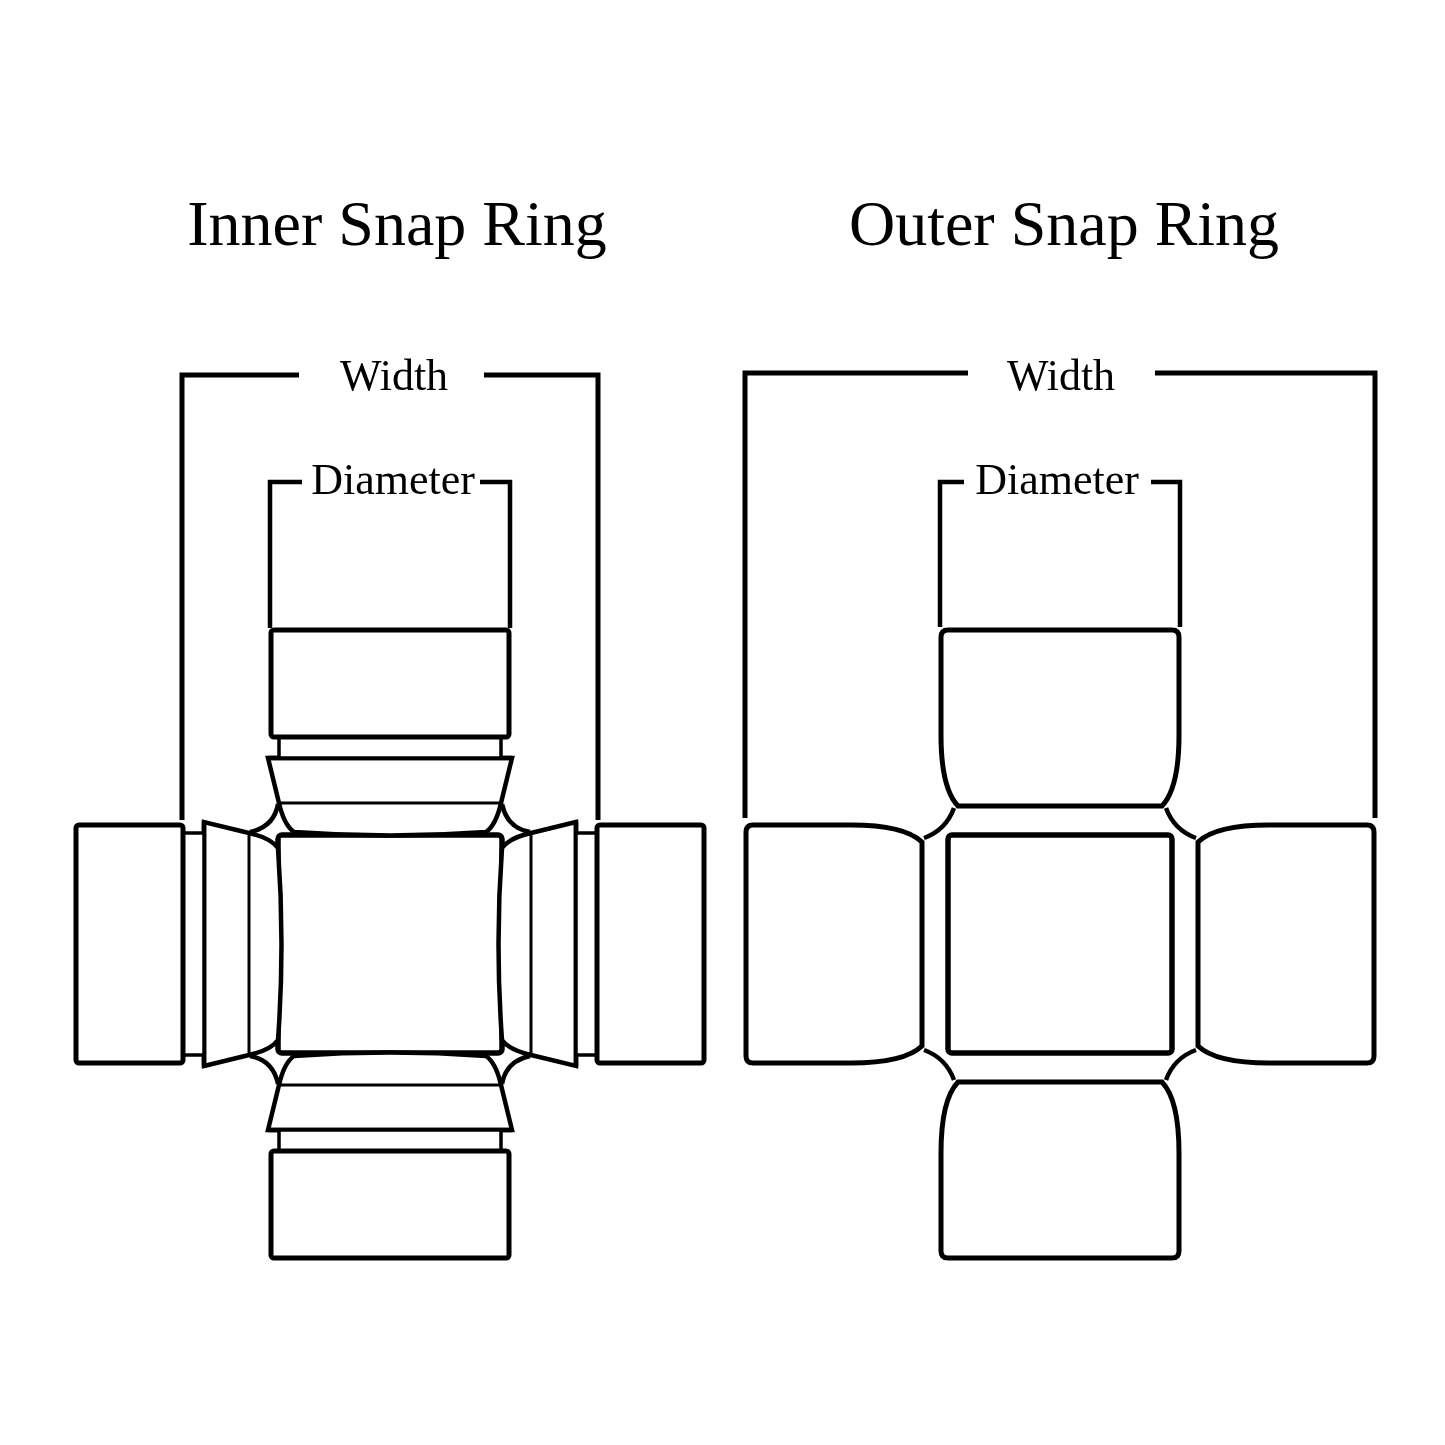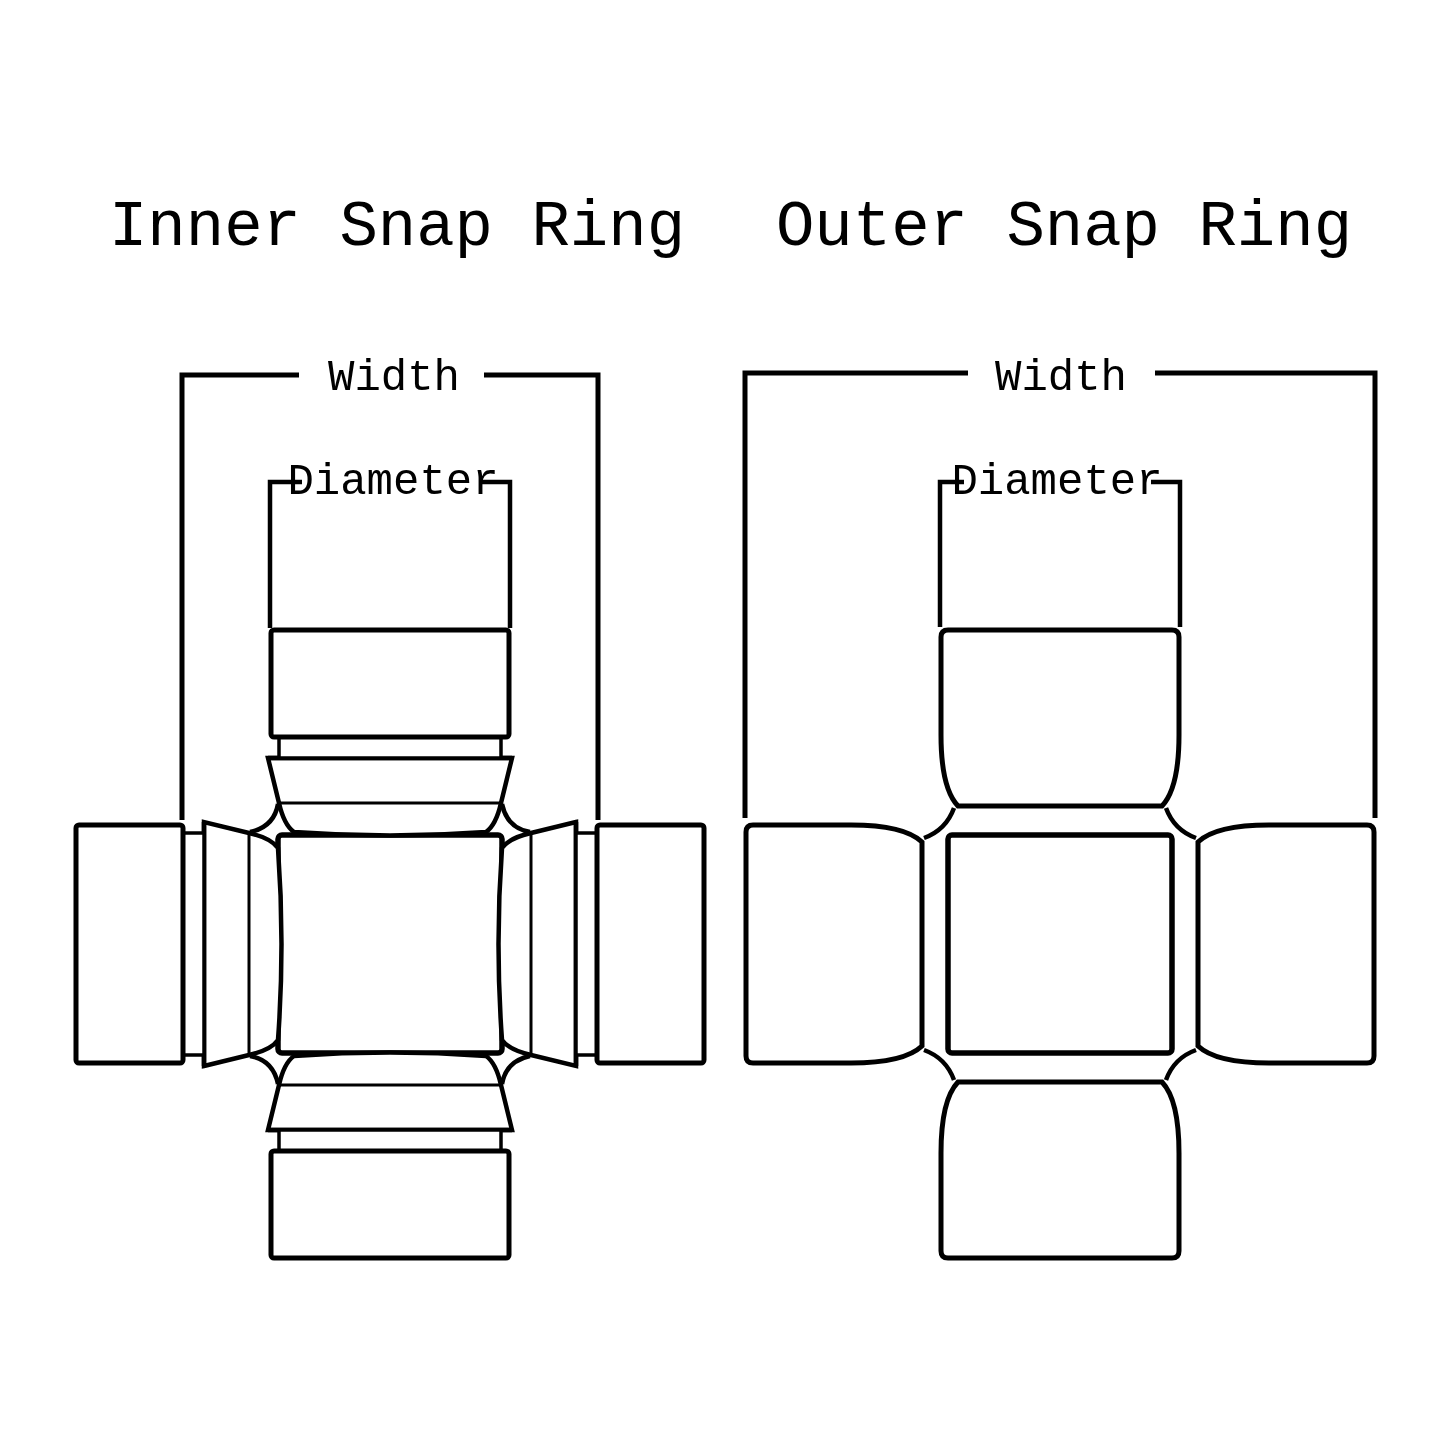--- a/index.html
+++ b/index.html
@@ -1,20 +1,20 @@
 <!DOCTYPE html>
 <html style="--ink: #000000; --bg: #ffffff;"><head>
 <meta charset="utf-8">
 <style>
   :root { --ink:#000000; --bg:#ffffff; }
   html,body{ margin:0; padding:0; background:var(--bg); }
   .canvas{
     position:relative; width:1445px; height:1445px;
     background:var(--bg); overflow:hidden;
-    font-family:Liberation Mono, monospace;
+    font-family:Liberation Serif, serif;
   }
   .canvas svg{ position:absolute; left:0; top:0; width:100%; height:100%; }
 
   
   .ln   { stroke:var(--ink); fill:none; }
   .fillw{ fill:var(--bg); }
   .s3   { stroke-width:3;   }
   .s35  { stroke-width:3.5; }
   .s45  { stroke-width:4.5; }
   .s5   { stroke-width:5;   }

